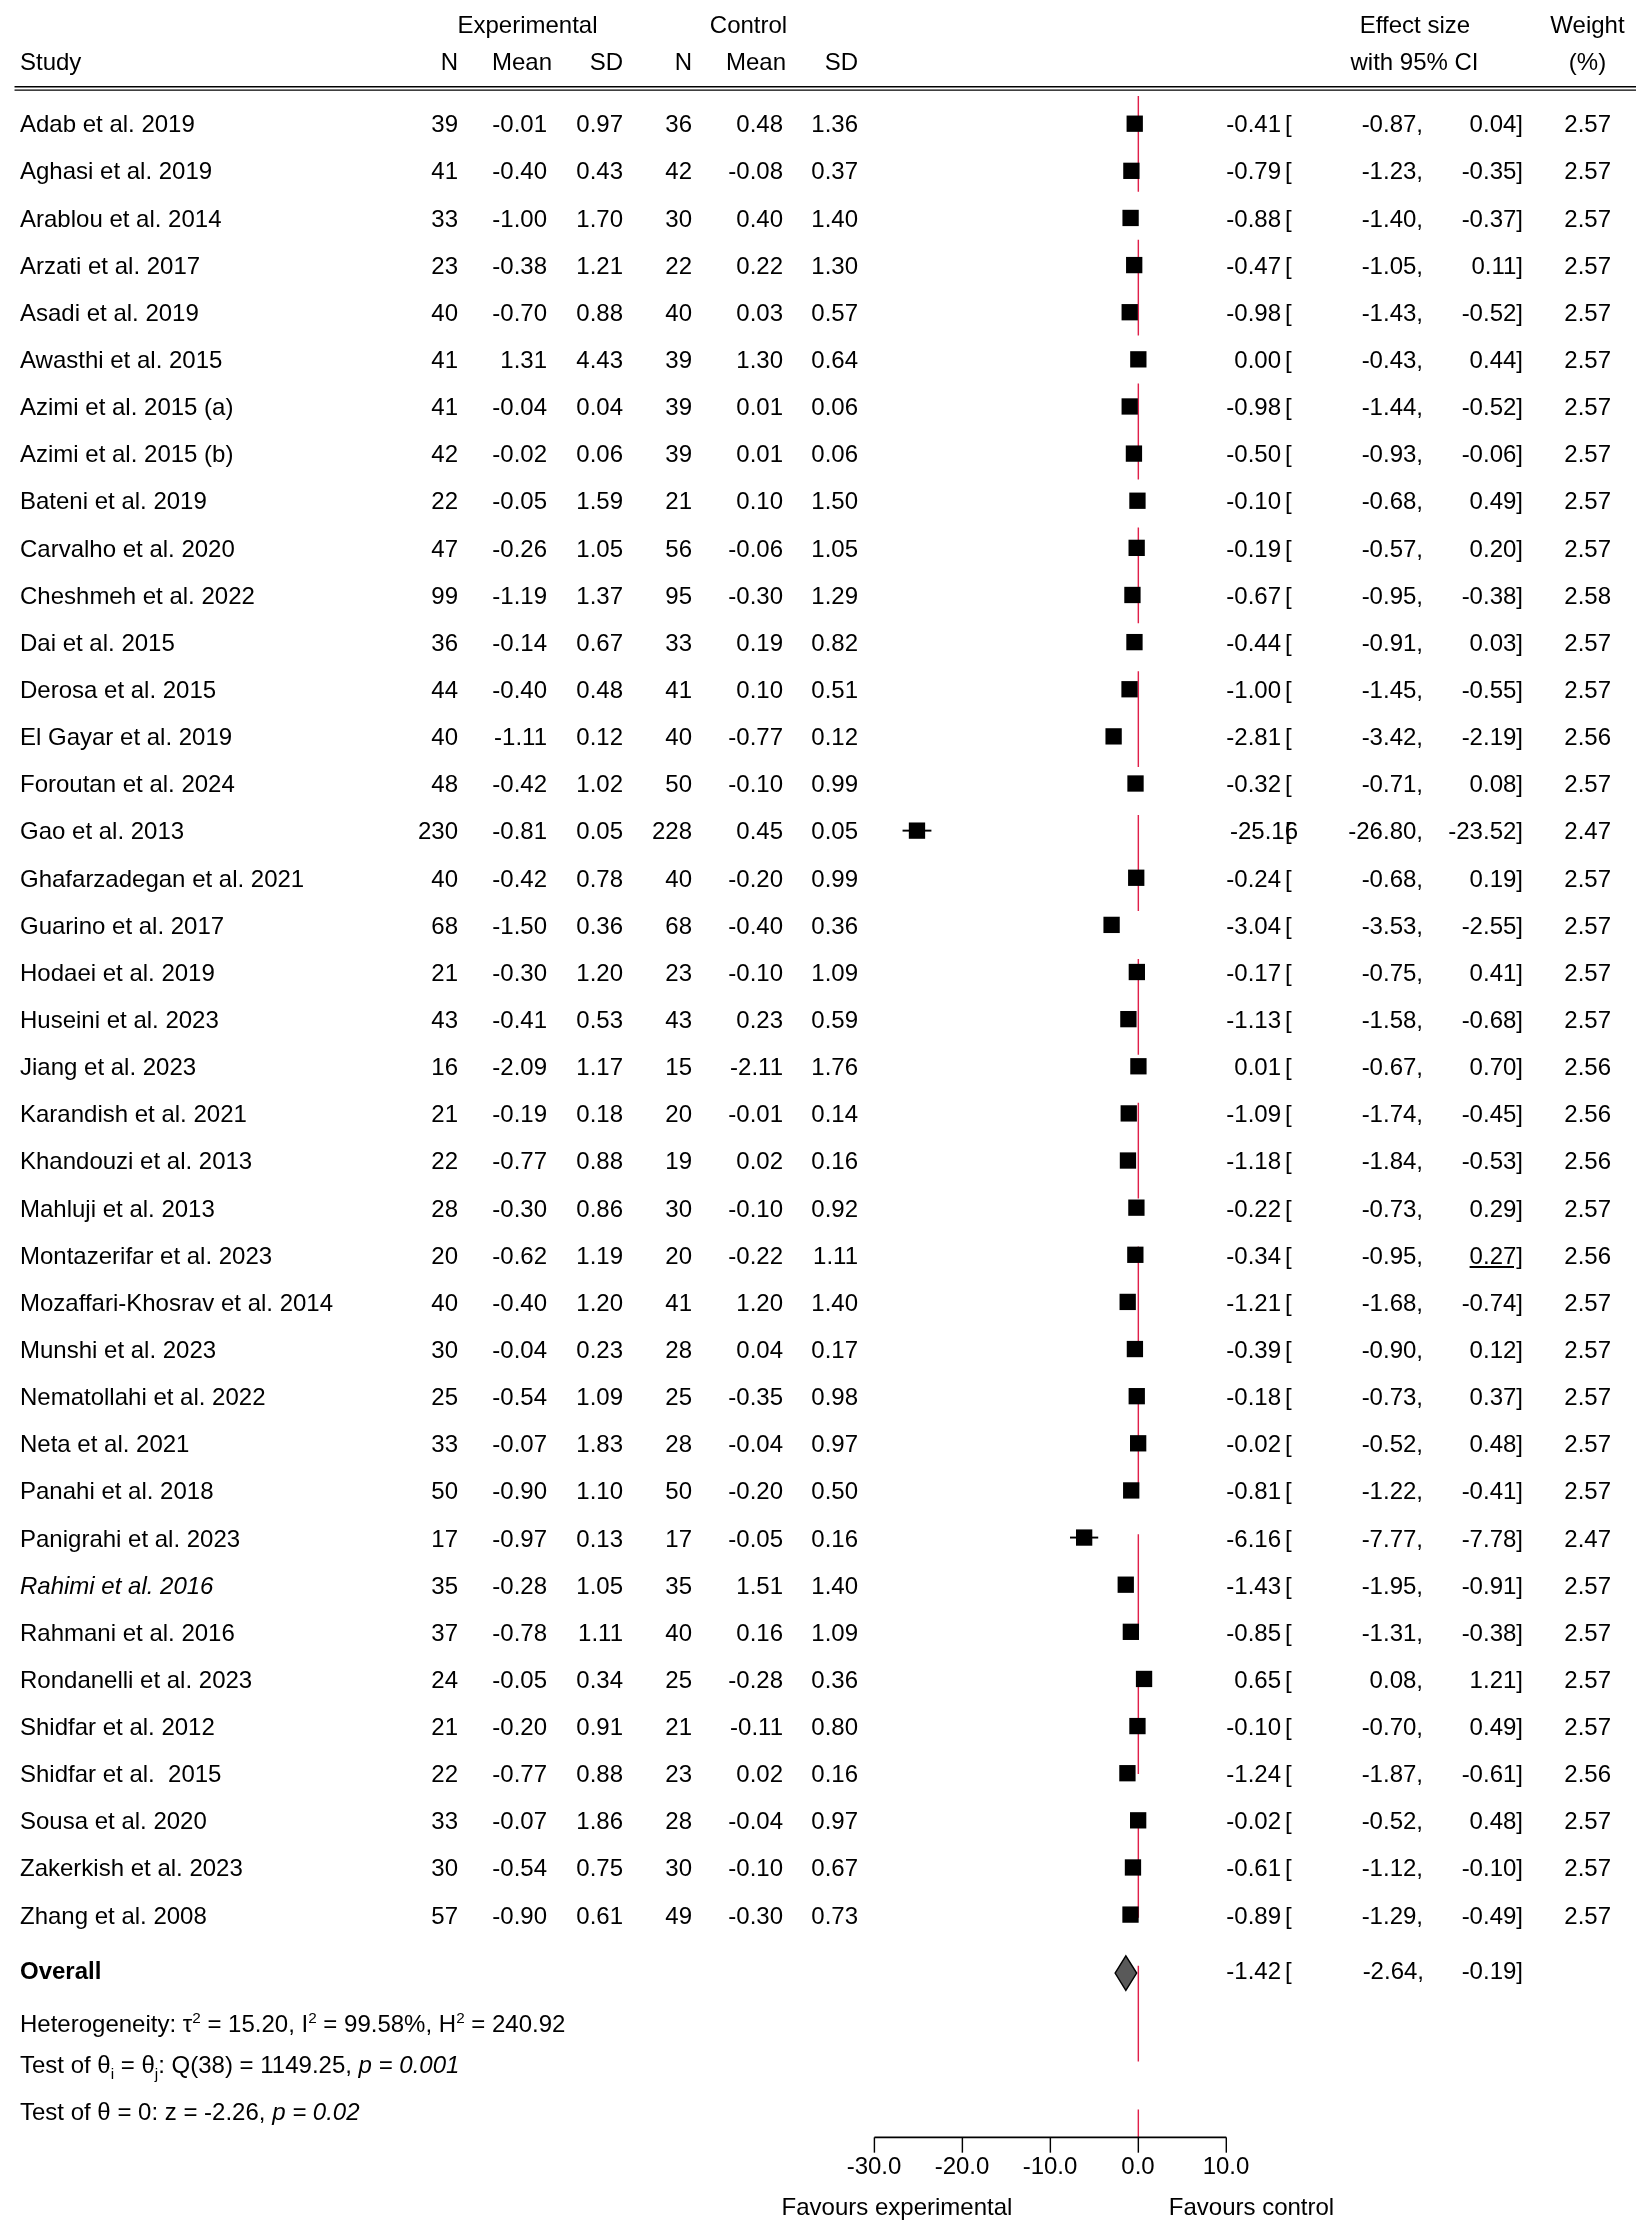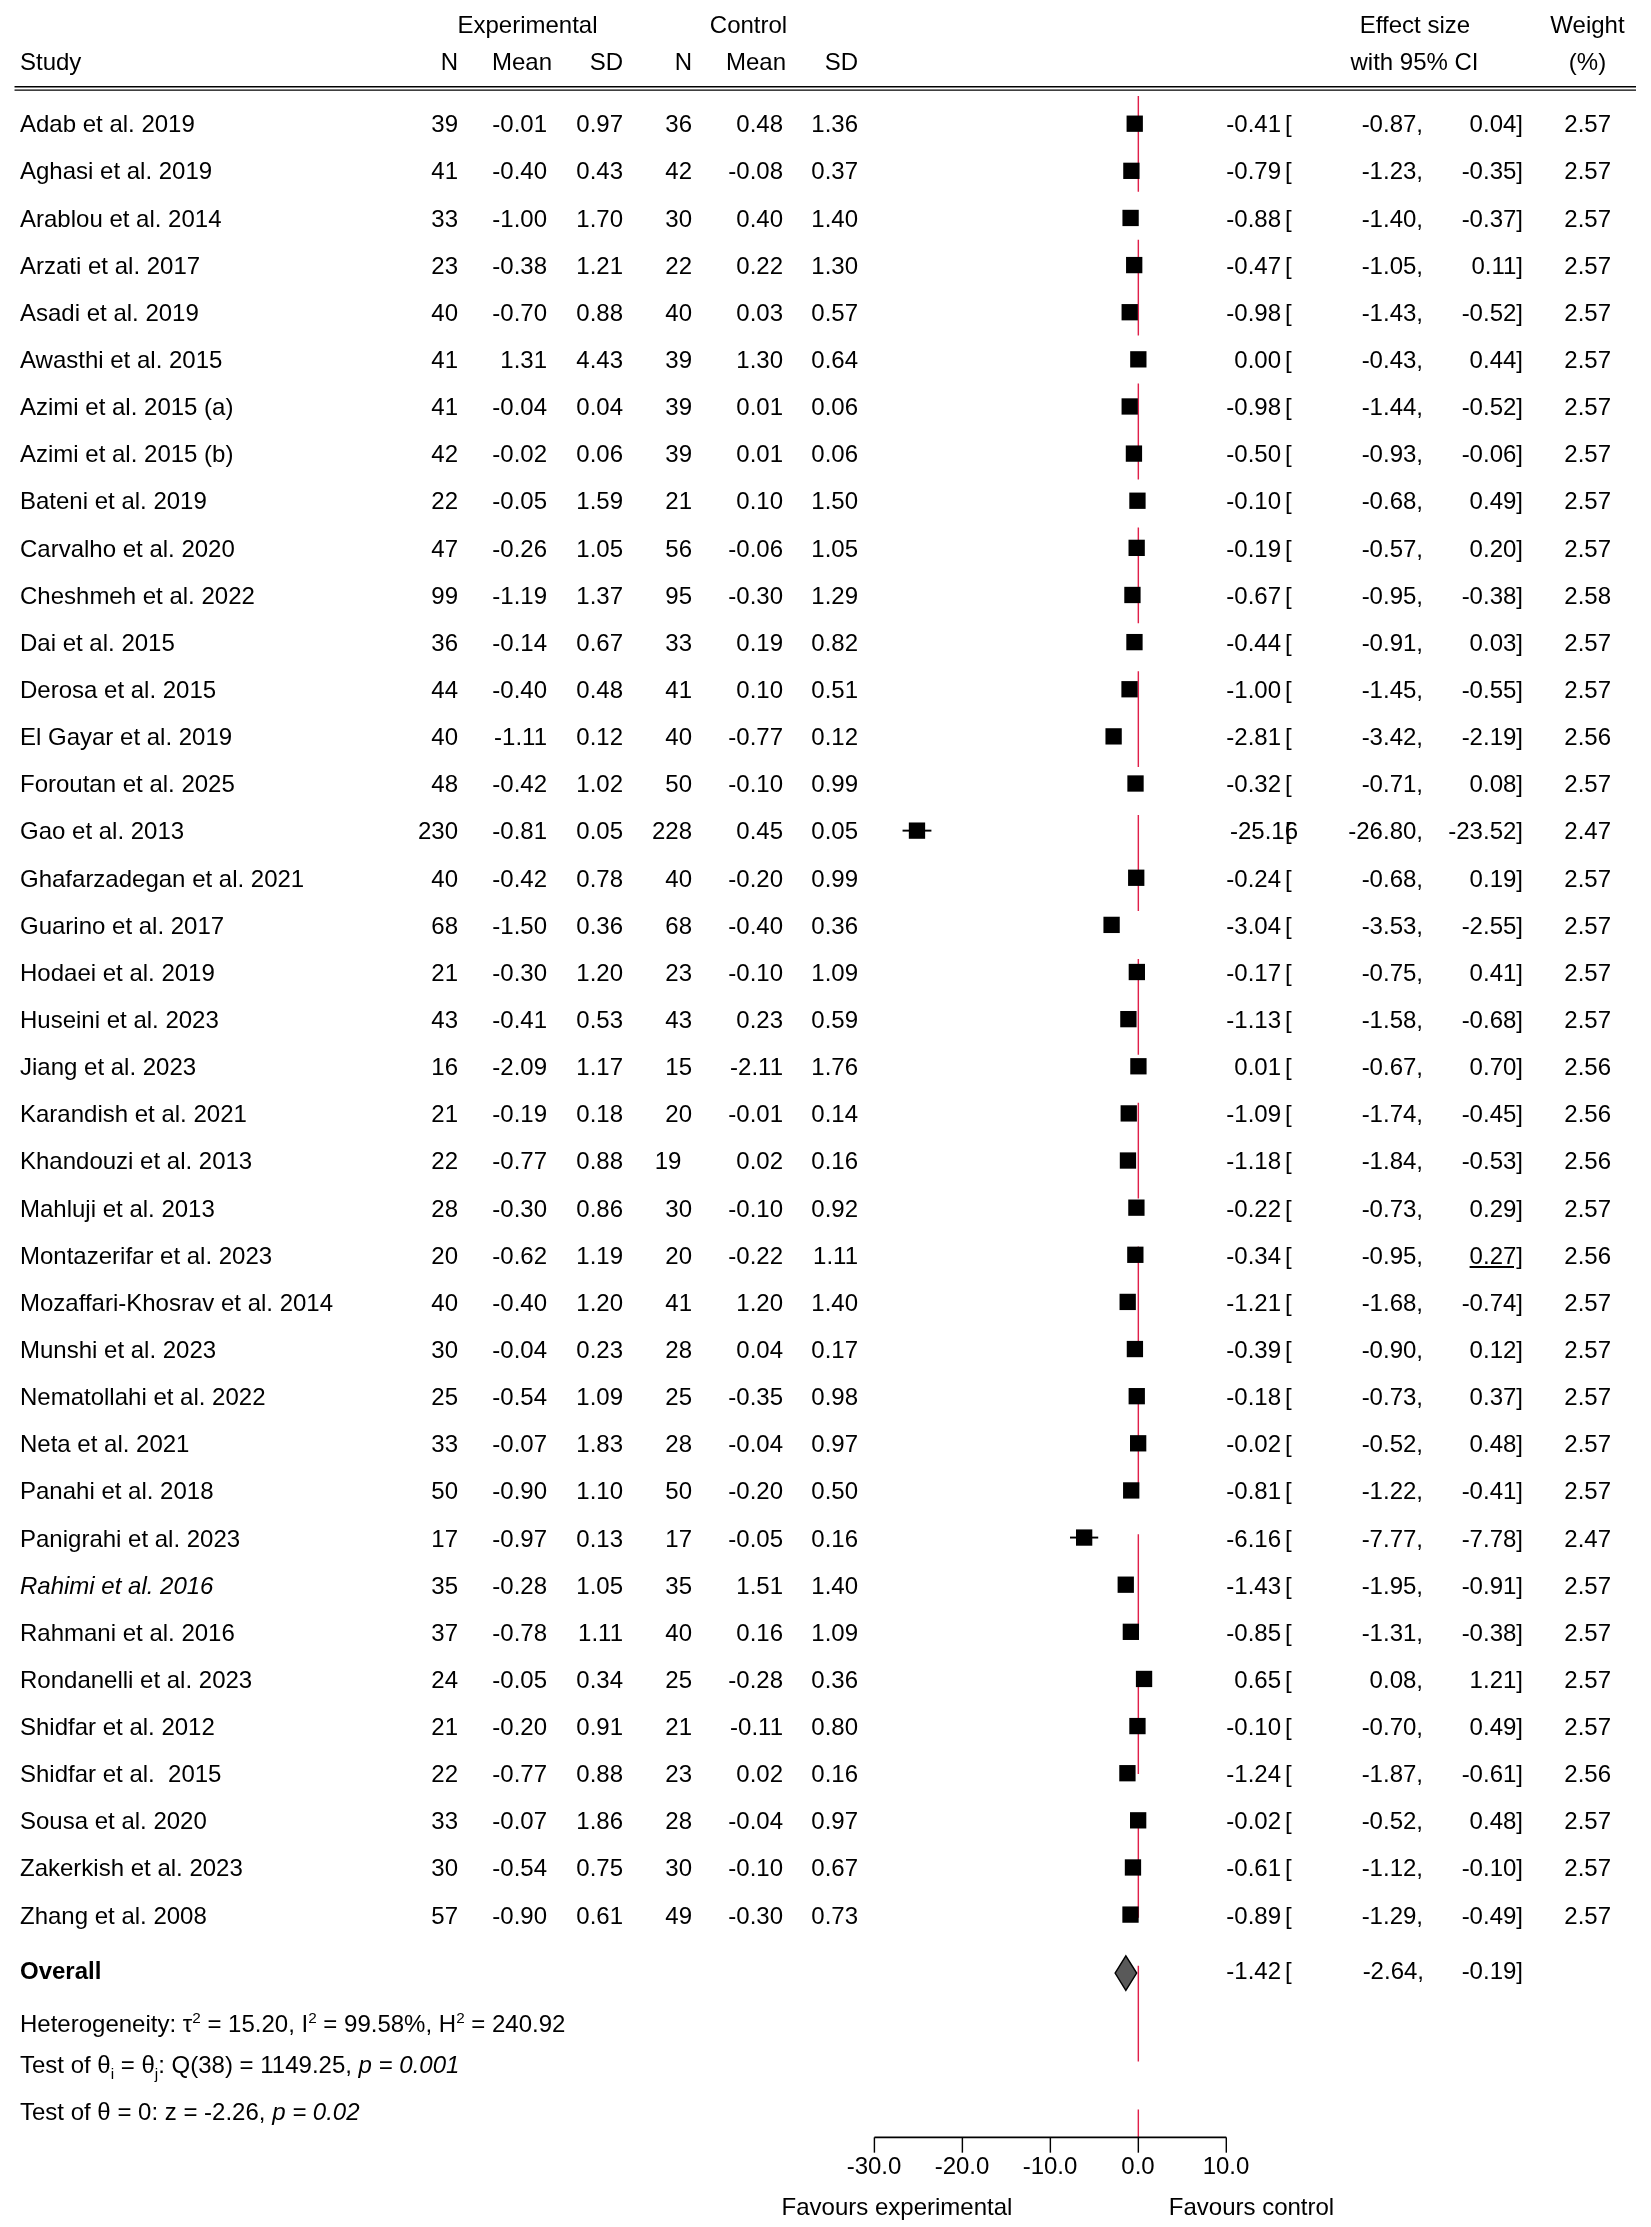--- a/index.html
+++ b/index.html
@@ -396,21 +396,21 @@
       <div class="t r" style="left: 644px; top: 722px; width: 48px;">40</div>
       <div class="t r" style="left: 715px; top: 722px; width: 68px;">-0.77</div>
       <div class="t r" style="left: 810px; top: 722px; width: 48px;">0.12</div>
       <div class="t r" style="left: 1185px; top: 722px; width: 96px;">-2.81</div>
       <div class="t r" style="left: 1327px; top: 722px; width: 96px;">-3.42,</div>
       <div class="t r" style="left: 1427px; top: 722px; width: 96px;">-2.19]</div>
       <div class="t r" style="left: 1539px; top: 722px; width: 72px;">2.56</div>
       <div class="t" style="left: 1285px; top: 722px;">[</div>
     </div>
     <div>
-      <div class="t" style="left: 20px; top: 769px;">Foroutan et al. 2025</div>
+      <div class="t" style="left: 20px; top: 769px;">Foroutan et al. 2024</div>
       <div class="t r" style="left: 410px; top: 769px; width: 48px;">48</div>
       <div class="t r" style="left: 480px; top: 769px; width: 67px;">-0.42</div>
       <div class="t r" style="left: 575px; top: 769px; width: 48px;">1.02</div>
       <div class="t r" style="left: 644px; top: 769px; width: 48px;">50</div>
       <div class="t r" style="left: 715px; top: 769px; width: 68px;">-0.10</div>
       <div class="t r" style="left: 810px; top: 769px; width: 48px;">0.99</div>
       <div class="t r" style="left: 1185px; top: 769px; width: 96px;">-0.32</div>
       <div class="t r" style="left: 1327px; top: 769px; width: 96px;">-0.71,</div>
       <div class="t r" style="left: 1427px; top: 769px; width: 96px;">0.08]</div>
       <div class="t r" style="left: 1539px; top: 769px; width: 72px;">2.57</div>
@@ -512,21 +512,21 @@
       <div class="t r" style="left: 1327px; top: 1099px; width: 96px;">-1.74,</div>
       <div class="t r" style="left: 1427px; top: 1099px; width: 96px;">-0.45]</div>
       <div class="t r" style="left: 1539px; top: 1099px; width: 72px;">2.56</div>
       <div class="t" style="left: 1285px; top: 1099px;">[</div>
     </div>
     <div>
       <div class="t" style="left: 20px; top: 1146px;">Khandouzi et al. 2013</div>
       <div class="t r" style="left: 410px; top: 1146px; width: 48px;">22</div>
       <div class="t r" style="left: 480px; top: 1146px; width: 67px;">-0.77</div>
       <div class="t r" style="left: 575px; top: 1146px; width: 48px;">0.88</div>
-      <div class="t r" style="left: 644px; top: 1146px; width: 48px; text-align: center;">19</div>
+      <div class="t r" style="left: 644px; top: 1146px; width: 48px;">19</div>
       <div class="t r" style="left: 715px; top: 1146px; width: 68px;">0.02</div>
       <div class="t r" style="left: 810px; top: 1146px; width: 48px;">0.16</div>
       <div class="t r" style="left: 1185px; top: 1146px; width: 96px;">-1.18</div>
       <div class="t r" style="left: 1327px; top: 1146px; width: 96px;">-1.84,</div>
       <div class="t r" style="left: 1427px; top: 1146px; width: 96px;">-0.53]</div>
       <div class="t r" style="left: 1539px; top: 1146px; width: 72px;">2.56</div>
       <div class="t" style="left: 1285px; top: 1146px;">[</div>
     </div>
     <div>
       <div class="t" style="left: 20px; top: 1194px;">Mahluji et al. 2013</div>

